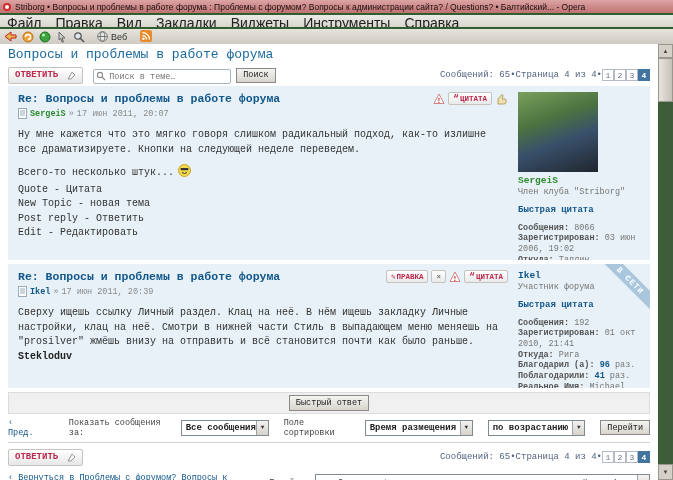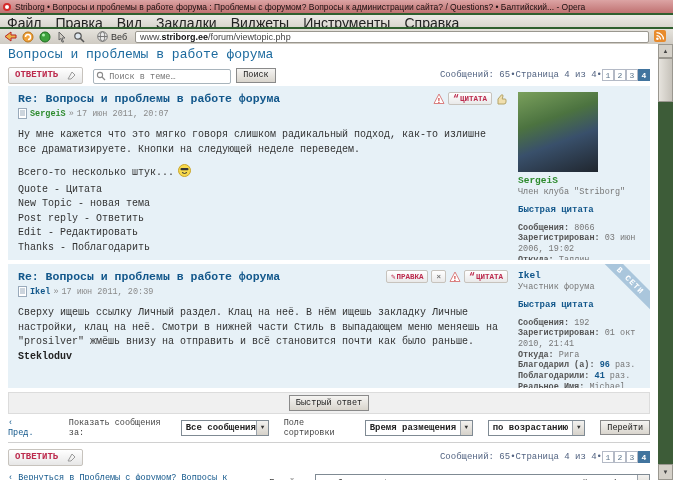--- a/index.html
+++ b/index.html
@@ -159,25 +159,20 @@
       </svg>
   </span>
   <span class="web-chip">
     <svg width="11" height="11">
         <circle cx="5.5" cy="5.5" r="4.8" fill="#e8e8e8" stroke="#777"></circle>
         <ellipse cx="5.5" cy="5.5" rx="2.2" ry="4.8" fill="none" stroke="#777"></ellipse>
         <line x1="0.7" y1="5.5" x2="10.3" y2="5.5" stroke="#777"></line>
       </svg>
     <span>Веб</span>
   </span>
-  <span class="address">
-      <span>www.</span>
-      <b>striborg.ee</b>
-      <span>/forum/viewtopic.php</span>
-    </span>
   <span class="rss-btn">
     <svg width="12" height="12">
         <rect width="12" height="12" rx="2" fill="#e88b2d"></rect>
         <circle cx="3.4" cy="8.8" r="1.3" fill="#fff"></circle>
         <path d="M2.5 5.6 A4 4 0 0 1 6.5 9.6" fill="none" stroke="#fff" stroke-width="1.3"></path>
         <path d="M2.5 2.6 A7 7 0 0 1 9.5 9.6" fill="none" stroke="#fff" stroke-width="1.3"></path>
       </svg>
   </span>
 </div>
 
@@ -253,21 +248,20 @@
         <div class="gap"></div>
         <div><span>Всего-то несколько штук...</span><span class="smiley"><svg width="13" height="13">
                 <circle cx="6.5" cy="6.5" r="6" fill="#f7d94c" stroke="#c9a42a"></circle>
                 <rect x="2.5" y="4" width="8" height="2.2" rx="1" fill="#333"></rect>
                 <path d="M4 8.5 Q6.5 10.5 9 8.5" fill="none" stroke="#333" stroke-width="1"></path>
               </svg></span></div>
         <div>Quote - Цитата</div>
         <div>New Topic - новая тема</div>
         <div>Post reply - Ответить</div>
         <div>Edit - Редактировать</div>
-        <div>Thanks - Поблагодарить</div>
         <div class="gap"></div>
 
       </div>
     </div>
     <div class="profile">
       <div class="avatar"></div>
       <div class="pname uname-green">SergeiS</div>
       <div class="rank">Член клуба "Striborg"</div>
       <div class="quick">Быстрая цитата</div>
       <div class="pf"><b>Сообщения:</b> <span>8066</span></div>

